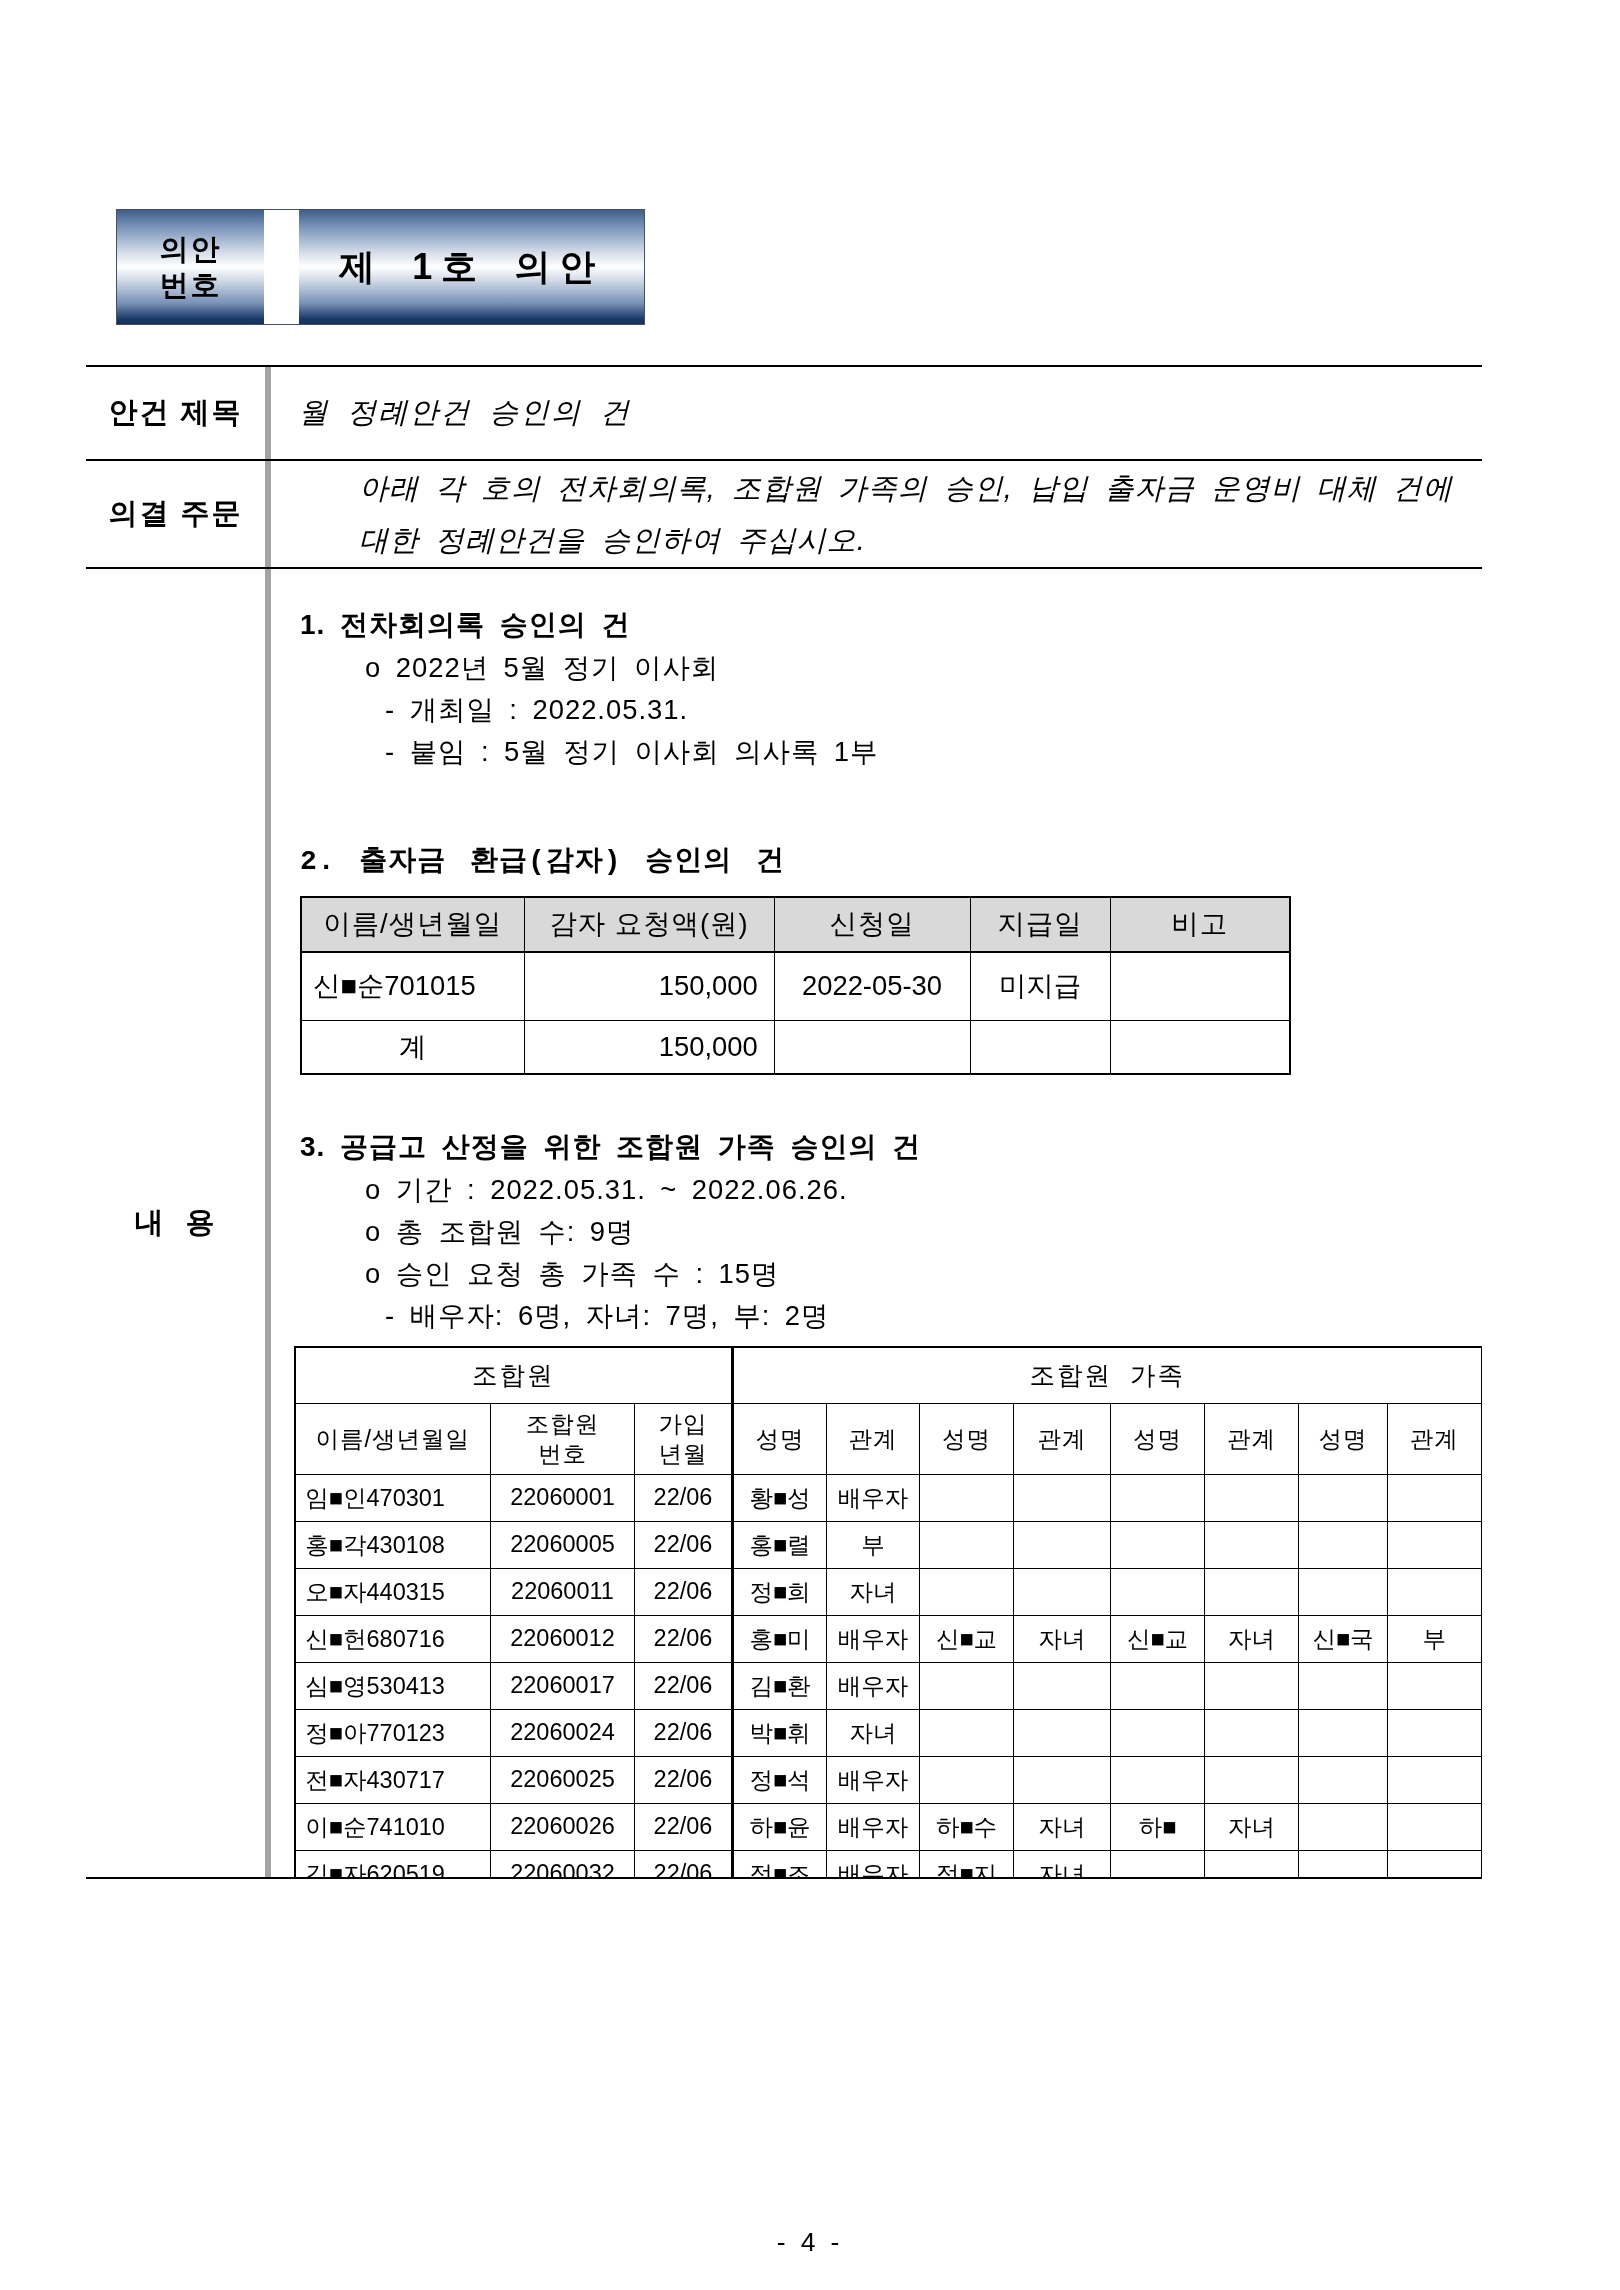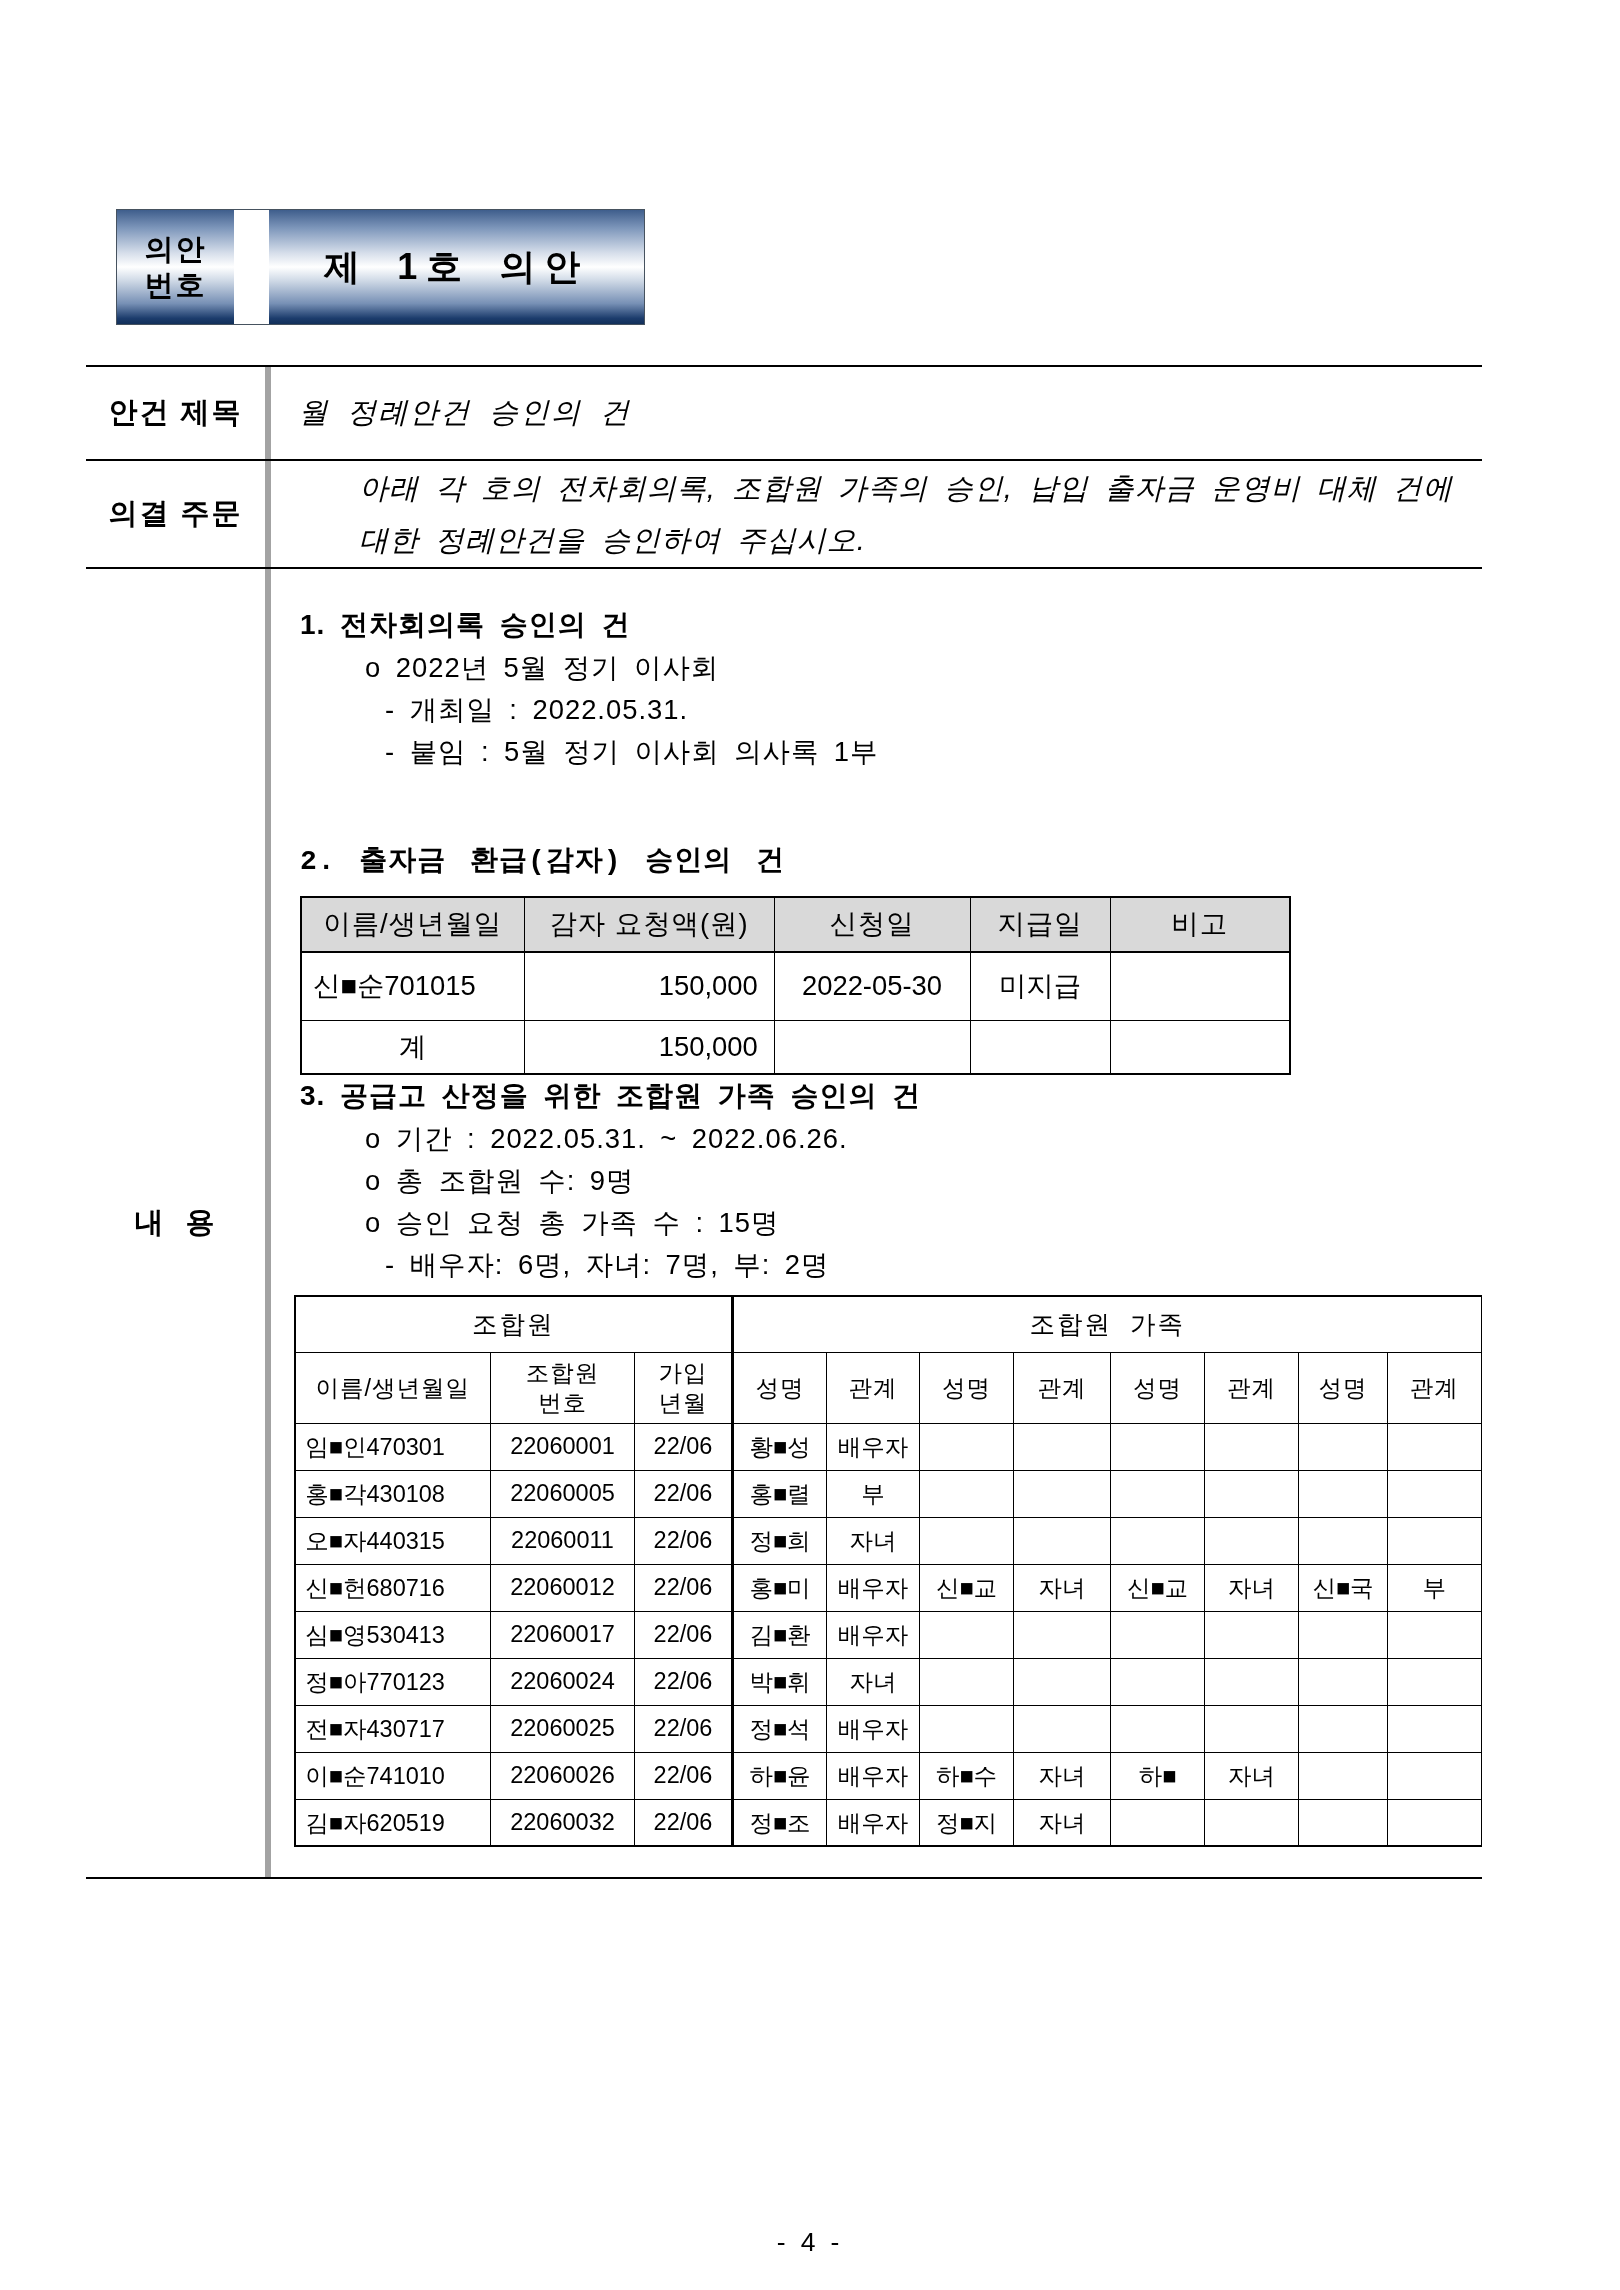--- a/index.html
+++ b/index.html
@@ -10,21 +10,21 @@
   }
 
   
   .badge {
     position:absolute; left:116px; top:209px; width:529px; height:116px;
     display:flex; border:1px solid #46525f;
     background:linear-gradient(180deg,#3f5e8c 0%,#7e97bb 16%,#d7dfeb 38%,#ffffff 50%,#cfd9e6 62%,#7790b5 82%,#1c3c6c 95%,#12305a 100%);
     box-sizing:border-box;
   }
   .badge-left {
-    width:117px; display:flex; flex-direction:column; align-items:center; justify-content:center;
+    width:147px; display:flex; flex-direction:column; align-items:center; justify-content:center;
     font-size:29px; font-weight:bold; line-height:36px; letter-spacing:2px;
   }
   .badge-gap { width:35px; background:#ffffff; height:100%; }
   .badge-right {
     flex:1; display:flex; align-items:center; justify-content:center;
     font-size:36px; letter-spacing:8.8px; font-weight:bold; word-spacing:9.8px;
   }
 
   
   .doc {
@@ -53,21 +53,21 @@
 
   .sec-heading {
     margin-left:29px; font-size:28px; font-weight:bold;
     letter-spacing:1px; word-spacing:5.9px; line-height:41px;
   }
   .sec-items { margin-top:2px;padding-left:40px; }
   .content-line { font-size:27.4px; line-height:42px; letter-spacing:1px; word-spacing:5.9px; }
   .o-item   { margin-left:54px; }
   .dash-item{ margin-left:74px; }
   .mt2 { margin-top:68px;font-family:Liberation Mono, monospace; }
-  .mt3 { }
+  .mt3 { margin-top:51px; }
 
   
   .t2 {
     border-collapse:collapse; table-layout:fixed;
     margin:13.7px 0 0 29px; width:990px; font-size:27.4px;
     border:2px solid #000;
   }
   .t2 th, .t2 td { border:1px solid #000; box-sizing:border-box; overflow:hidden; }
   .t2 thead th {
     background:#d9d9d9; font-weight:normal; height:55px;

